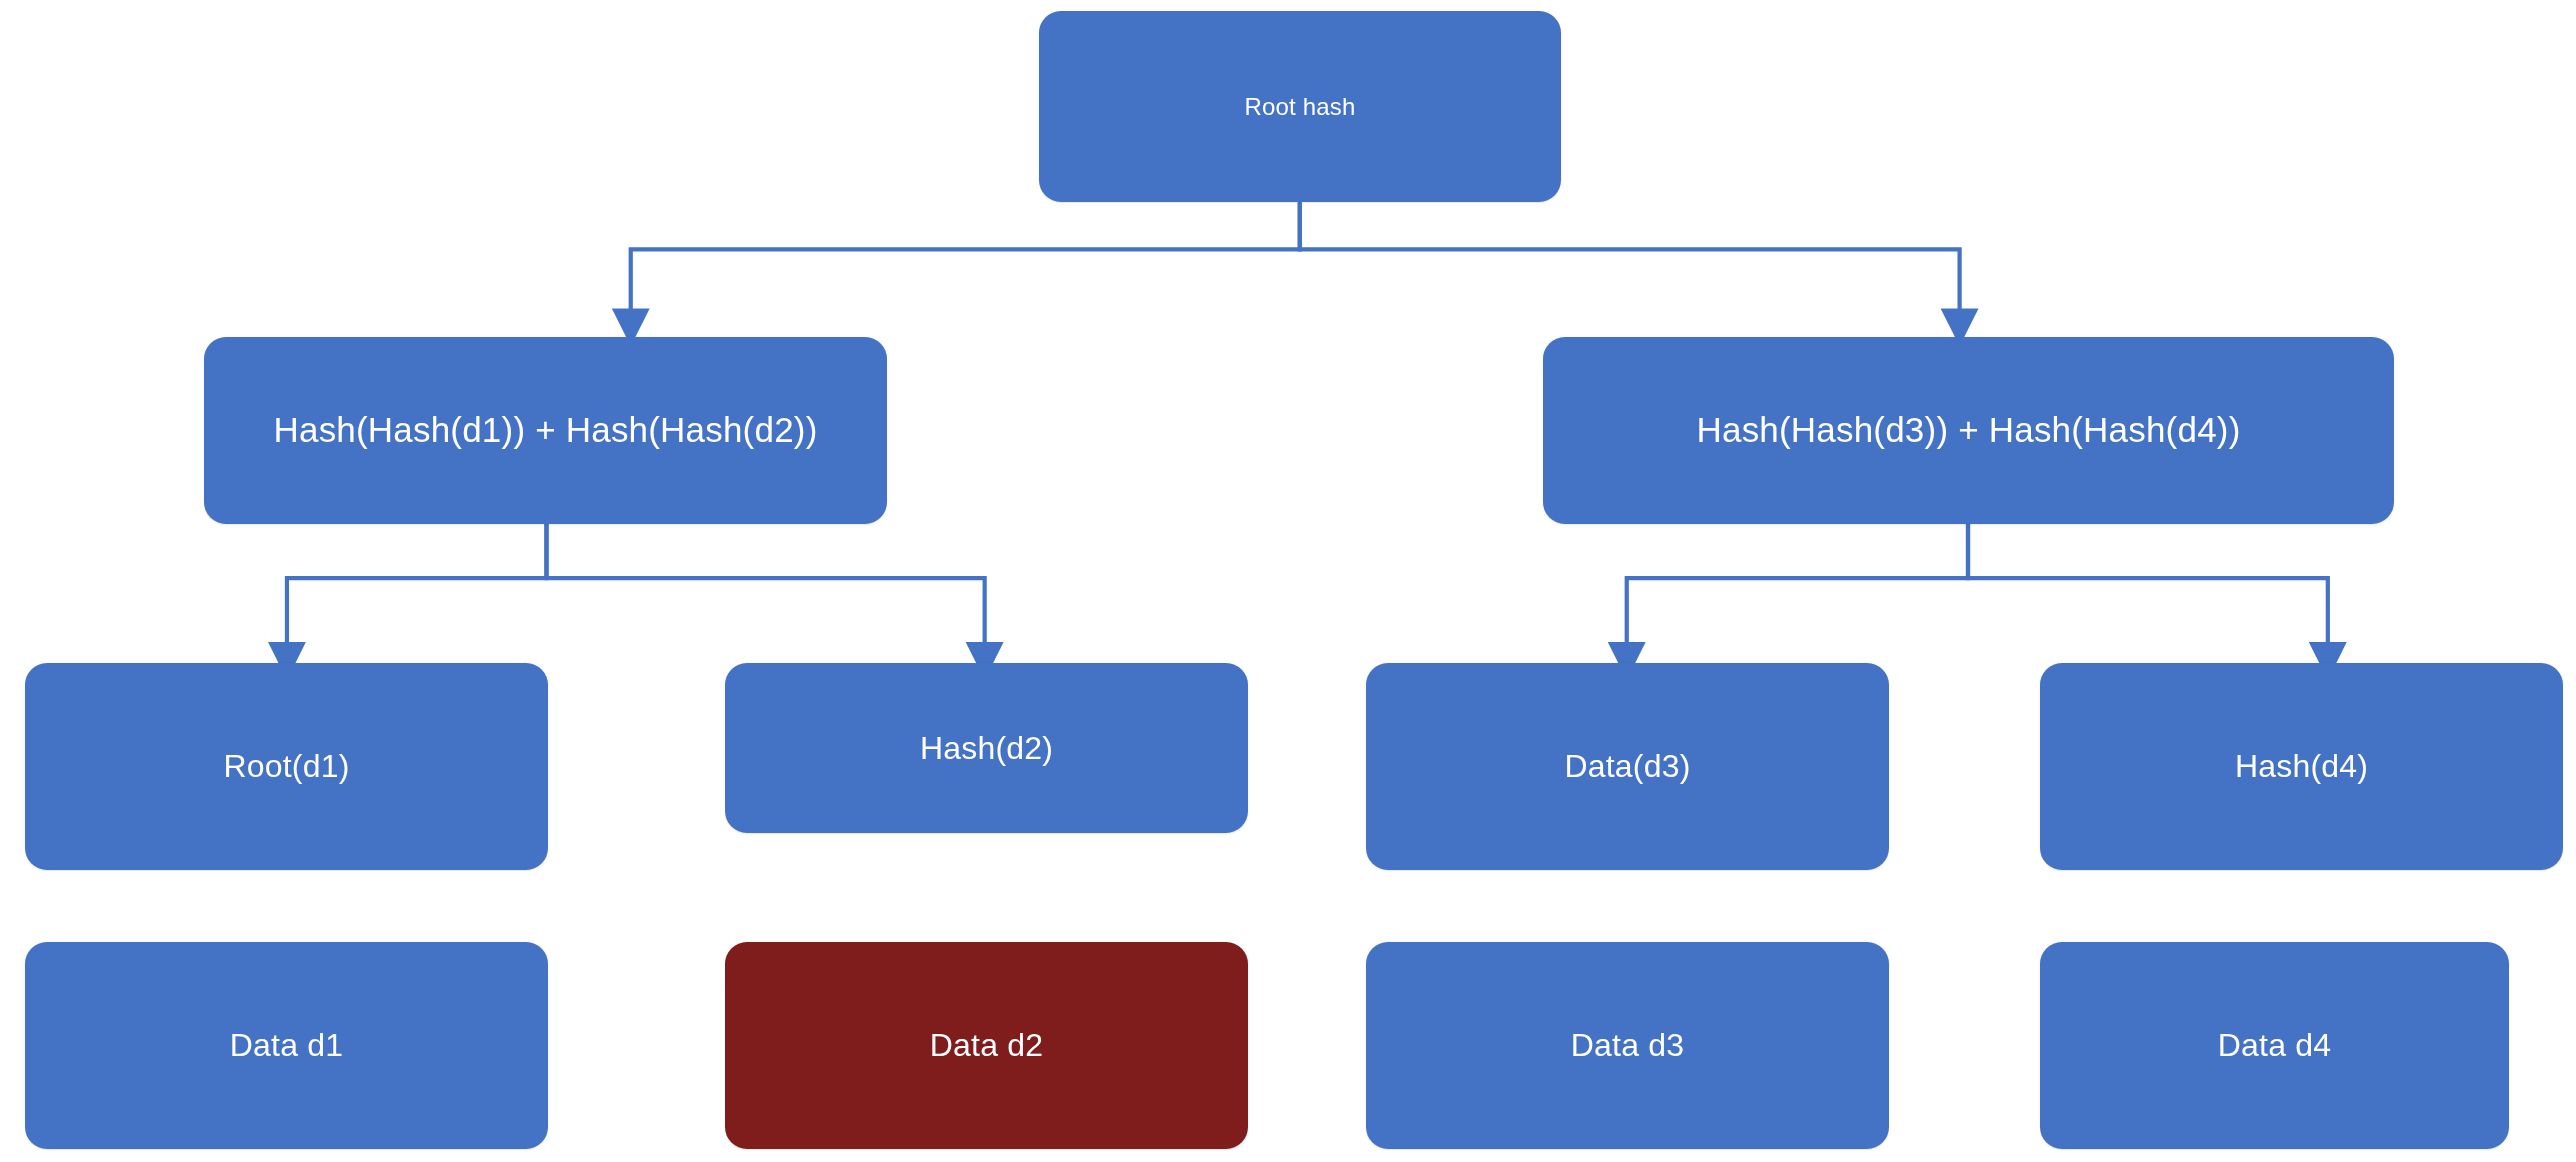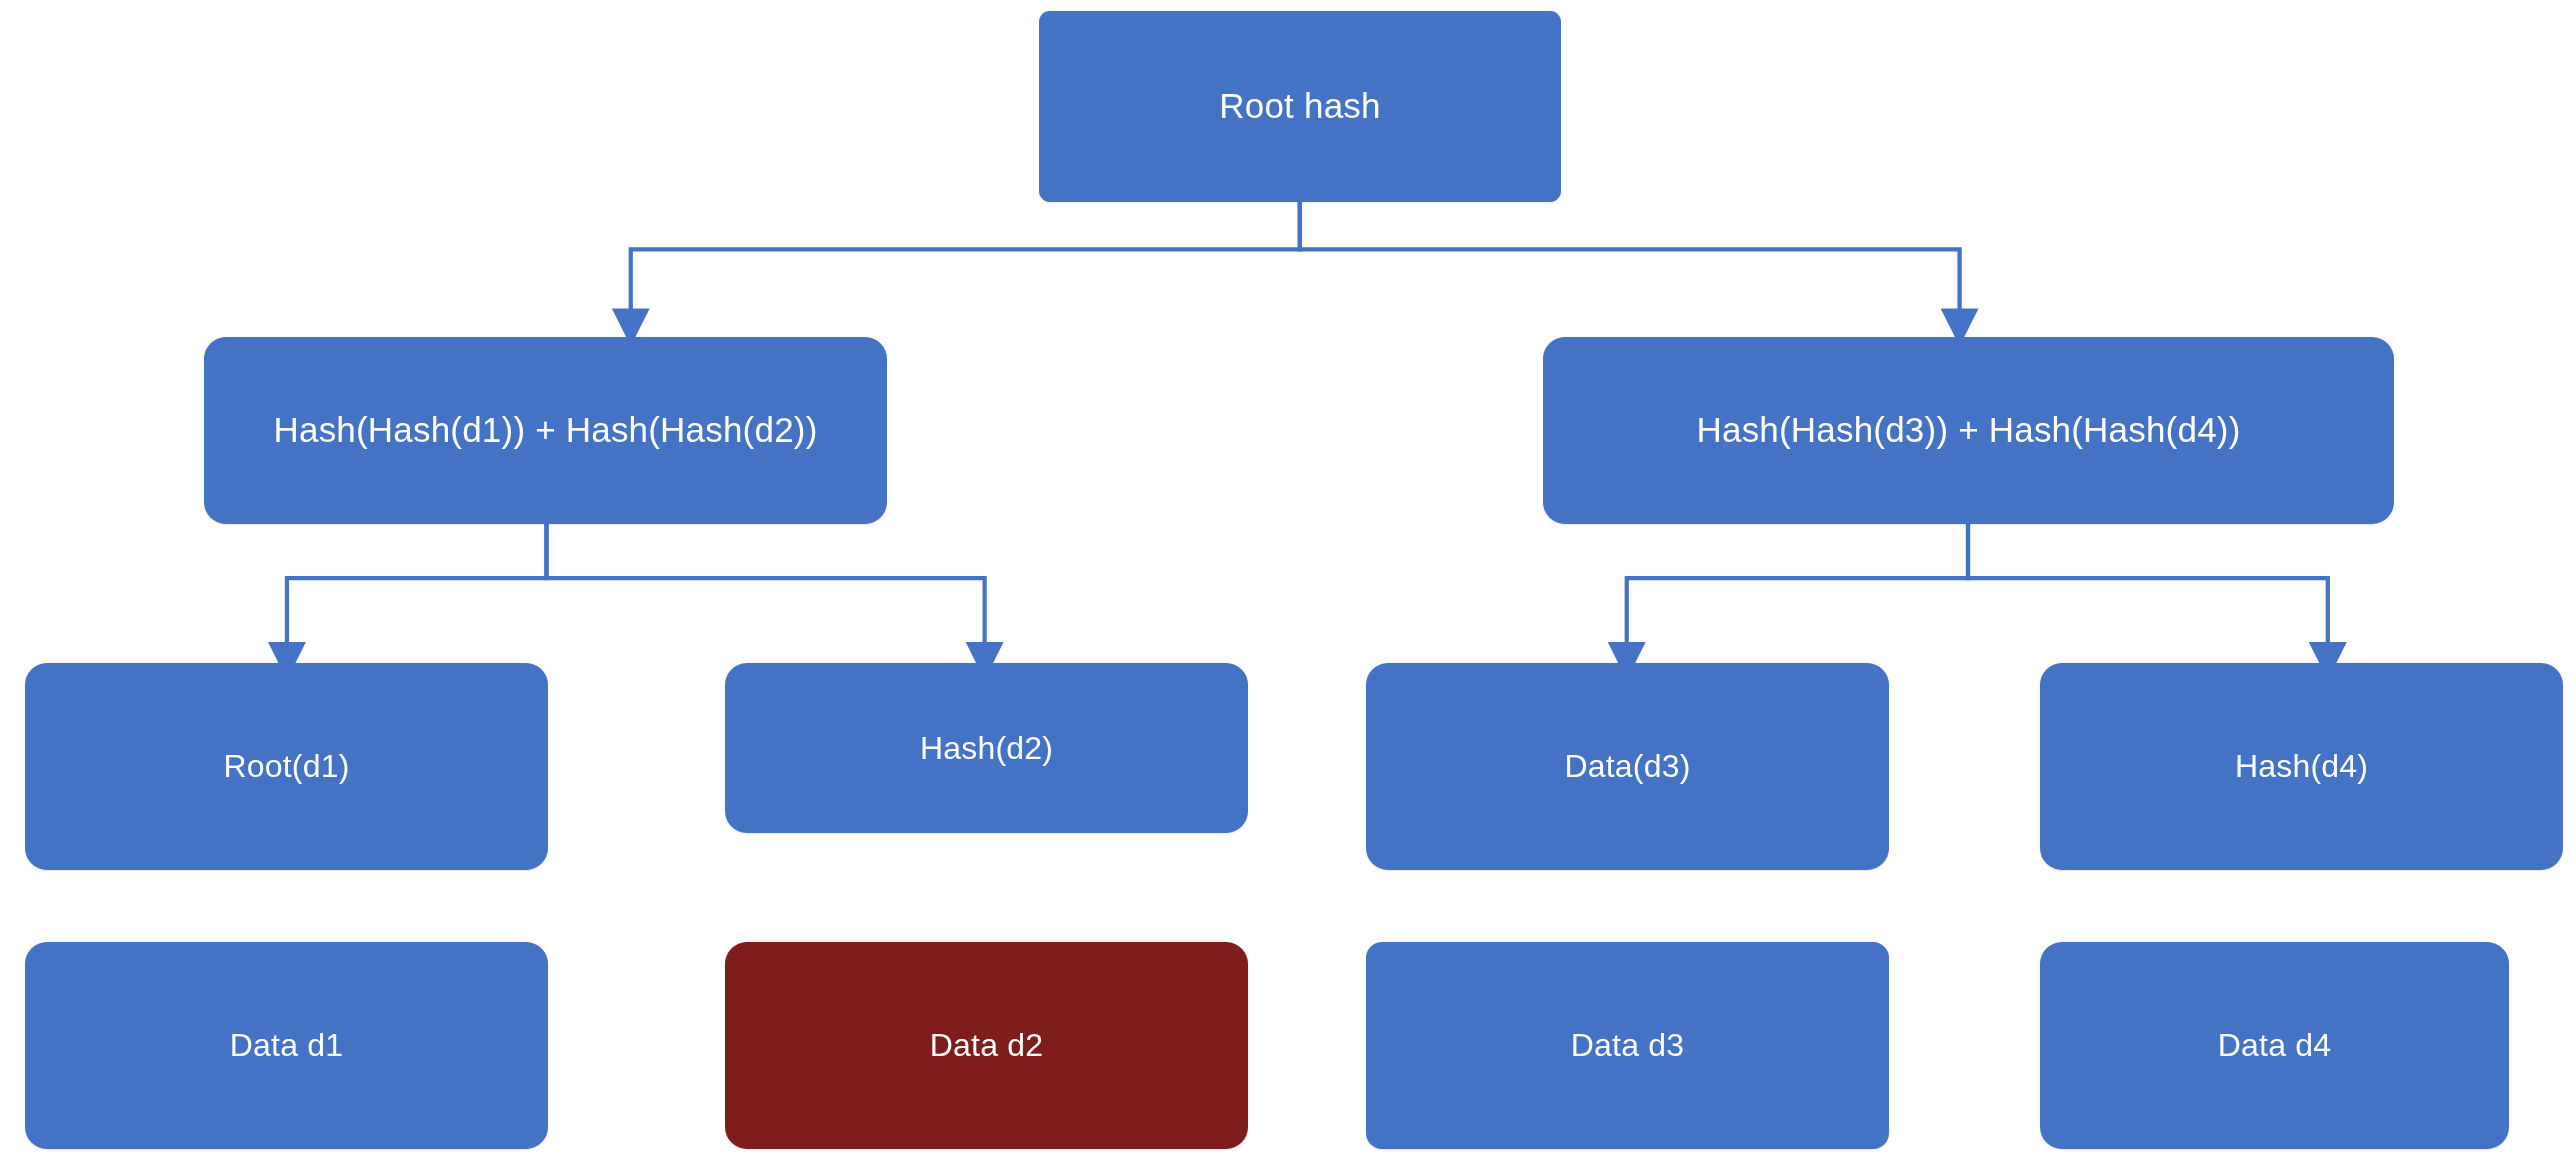--- a/index.html
+++ b/index.html
@@ -36,21 +36,21 @@
     background: #4472C4;
     color: #ffffff;
     border-radius: 22px;
     font-family: "Liberation Sans", sans-serif;
     font-weight: 400;
     line-height: 1.15;
     letter-spacing: 0.2px;
     padding: 0 8.4px;
     box-shadow: 0 0.8px 1.7px rgba(0,0,0,0.10);
   }
-  .lvl-root  { font-size: 35px; border-radius: 11px; }
+  .lvl-root  { font-size: 24px; }
   .lvl-inner { font-size: 35px; }
   .lvl-leaf  { font-size: 32px; }
   .lvl-data  { font-size: 32px; align-items: center; }
 </style>
 </head>
 <body>
 
 <div id="canvas" style="background: rgb(255, 255, 255);">
 
   <svg id="edges" viewBox="0 0 3056 1379" width="2576" height="1162">
@@ -105,21 +105,21 @@
   <div class="node lvl-leaf" style="left: 2040px; top: 663px; width: 523px; height: 207px; background: rgb(68, 114, 196); color: rgb(255, 255, 255);">
     <span>Hash(d4)</span>
   </div>
 
   <div class="node lvl-data" style="left: 25px; top: 942px; width: 523px; height: 207px; background: rgb(68, 114, 196); color: rgb(255, 255, 255);">
     <span>Data d1</span>
   </div>
   <div class="node lvl-data" style="left: 725px; top: 942px; width: 523px; height: 207px; background: #7f1d1d; color: rgb(255, 255, 255);">
     <span>Data d2</span>
   </div>
-  <div class="node lvl-data" style="left: 1366px; top: 942px; width: 523px; height: 207px; background: rgb(68, 114, 196); color: rgb(255, 255, 255); border-radius: 16px;">
+  <div class="node lvl-data" style="left: 1366px; top: 942px; width: 523px; height: 207px; background: rgb(68, 114, 196); color: rgb(255, 255, 255);">
     <span>Data d3</span>
   </div>
   <div class="node lvl-data" style="left: 2040px; top: 942px; width: 469px; height: 207px; background: rgb(68, 114, 196); color: rgb(255, 255, 255);">
     <span>Data d4</span>
   </div>
 
 </div>
 
 
 </body></html>

